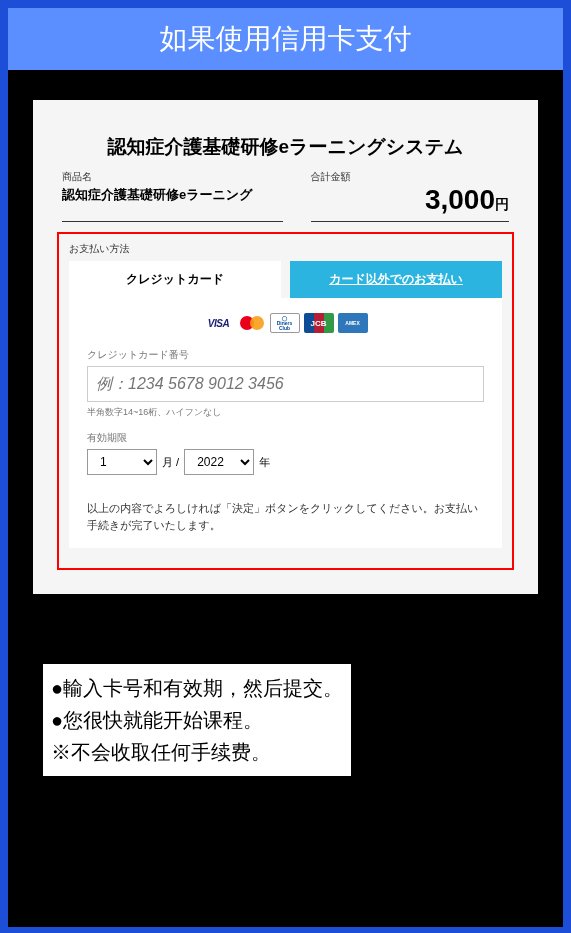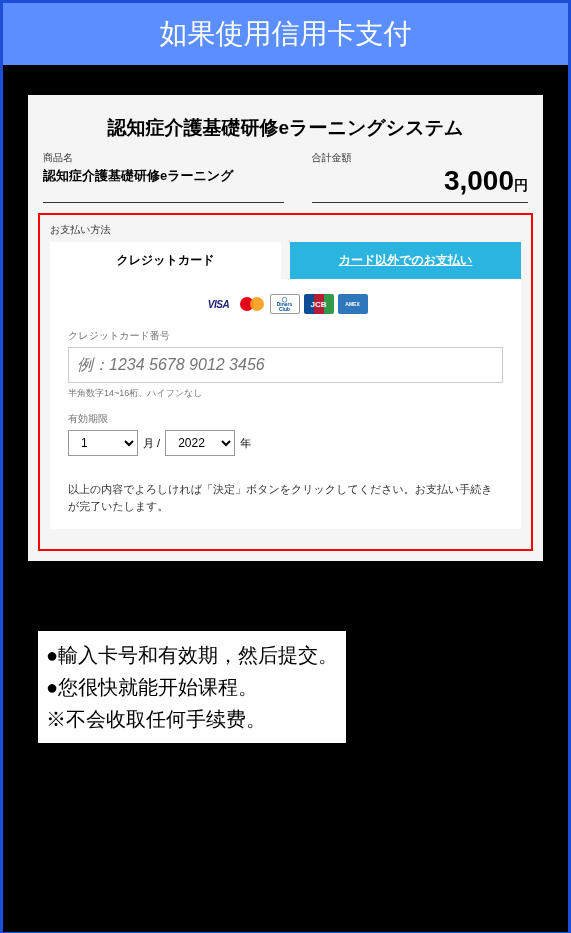--- a/index.html
+++ b/index.html
@@ -1,20 +1,20 @@
 <!DOCTYPE html>
 <html><head>
   <meta charset="utf-8">
   <style>
     * { margin: 0; padding: 0; box-sizing: border-box; }
     body { font-family: "Hiragino Sans", "Meiryo", sans-serif; width: 571px; height: 933px; background: #fff; }
-    .outer { width: 571px; height: 933px; border: 3px solid #1d4ed8; background: #000; }
+    .outer { width: 571px; height: 933px; border: 8px solid #1d4ed8; background: #000; }
     .header { background: #5b8eff; color: #fff; text-align: center; font-size: 28px; padding: 12px 0; font-weight: 400; }
     .black-area { background: #000; padding: 30px 25px 0 25px; height: calc(100% - 60px); }
-    .payment-screen { background: #f5f5f5; padding: 10px; }
+    .payment-screen { background: #f5f5f5; padding: 24px; }
     .page-title { text-align: center; font-size: 19px; font-weight: bold; padding: 10px 0; color: #000; }
     .info-row { display: flex; gap: 28px; padding: 0 5px; }
     .info-col { flex: 1; border-bottom: 1px solid #333; padding-bottom: 5px; }
     .info-col.right { flex: 0.9; }
     .info-label { font-size: 10px; color: #333; }
     .info-value { font-size: 13px; font-weight: bold; margin-top: 2px; }
     .price { font-size: 28px; font-weight: bold; text-align: right; }
     .price-yen { font-size: 14px; }
     .payment-box { border: 2px solid #f00; margin-top: 10px; padding: 8px 10px 20px 10px; background: #f5f5f5; position: relative; }
     .payment-method-label { font-size: 10px; color: #333; }

